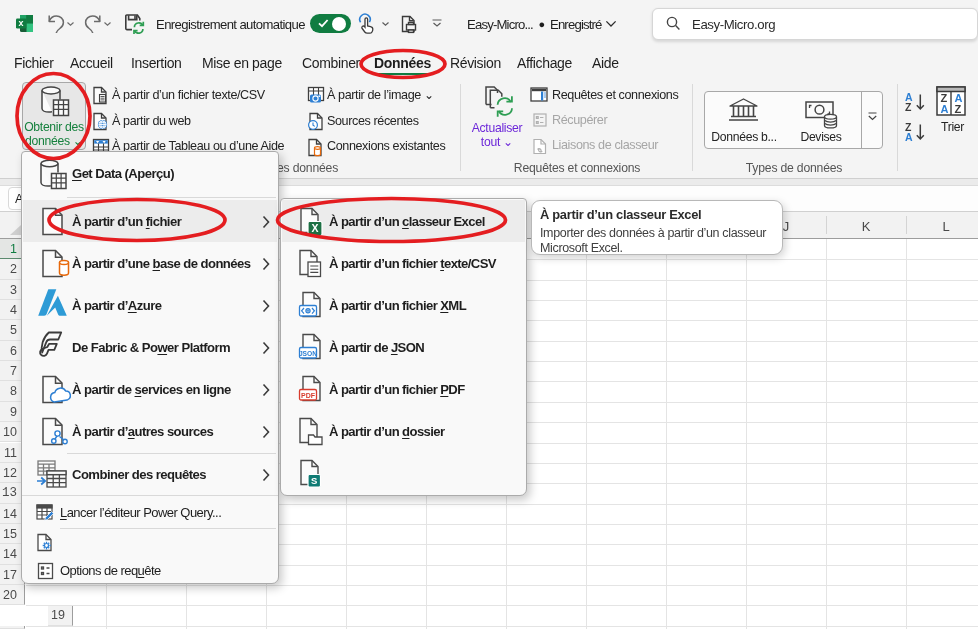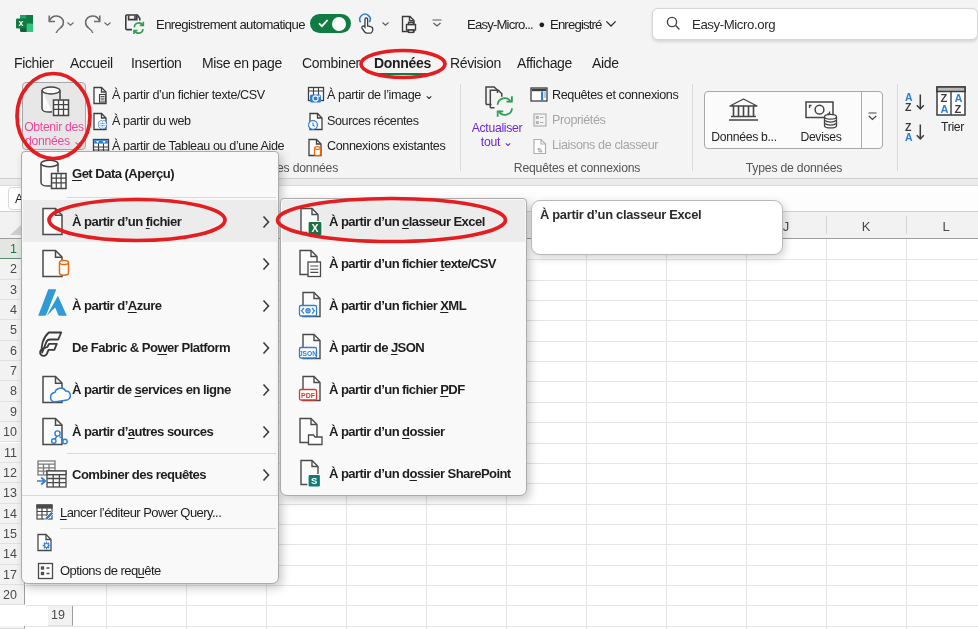--- a/index.html
+++ b/index.html
@@ -130,21 +130,21 @@
   <div class="abs" style="left:22px;top:82px;width:64px;height:68px;background:#e7e7e7;border:1px solid #a8a8a8;border-radius:4px;"></div>
   <svg class="abs" style="left:40px;top:86px" width="30" height="31" viewBox="0 0 30 31" fill="none" stroke="#444" stroke-width="1.5">
     <path d="M2 4.5 v18 c0 2 3 3.6 7 3.6 1 0 2-.1 3-.3" fill="#fbfbfb"></path>
     <ellipse cx="11" cy="4.5" rx="9" ry="3.4" fill="#fbfbfb"></ellipse>
     <path d="M20 4.5 v9"></path>
     <g fill="#fbfbfb">
         <rect x="13.5" y="14" width="15" height="15.5"></rect>
       </g>
     <path d="M13.5 18.7 h15 M13.5 23.4 h15 M18.5 14 v15.5 M23.5 14 v15.5" stroke-width="1.3"></path>
   </svg>
-  <div class="abs" style="left:22px;top:120px;width:64px;text-align:center;font-size:12.2px;letter-spacing:-0.3px;color:#ec4899">Obtenir des<br>données <span style="font-size:12px;letter-spacing:0">⌄</span></div>
+  <div class="abs" style="left:22px;top:120px;width:64px;text-align:center;font-size:12.2px;letter-spacing:-0.3px;color:#15803d">Obtenir des<br>données <span style="font-size:12px;letter-spacing:0">⌄</span></div>
 
   <svg class="abs" style="left:92px;top:86px" width="17" height="19" viewBox="0 0 17 19" fill="none" stroke="#3f3f3f" stroke-width="1.3">
     <path d="M2 17.5 v-16 h7.5 l4.5 4.5 v11.5 z" fill="#fcfcfc"></path>
       <path d="M9.5 1.8 v4.2 h4.2"></path>
     <rect x="7.5" y="8.5" width="6" height="7.5" fill="#fff" stroke-width="1.1"></rect>
       <path d="M8.5 10.5 h4 M8.5 12.2 h4 M8.5 13.9 h4" stroke-width="0.9"></path>
   </svg>
   <div class="rbtext" style="left:112px;top:88px">À partir d’un fichier texte/CSV</div>
   <svg class="abs" style="left:92px;top:112px" width="17" height="19" viewBox="0 0 17 19" fill="none" stroke="#3f3f3f" stroke-width="1.3">
     <path d="M2 17.5 v-16 h7.5 l4.5 4.5 v11.5 z" fill="#fcfcfc"></path>
@@ -210,21 +210,21 @@
     <rect x="11" y="4.5" width="2.2" height="9" fill="#2d7fd3"></rect>
       <path d="M14 6 h2 M14 8 h2 M14 10 h2" stroke="#2d7fd3" stroke-width="0.8"></path>
   </svg>
   <div class="rbtext" style="left:552px;top:88px">Requêtes et connexions</div>
   <svg class="abs" style="left:533px;top:113px" width="14" height="14" viewBox="0 0 14 14" fill="none" stroke="#b0b0b0" stroke-width="1.2">
     <rect x="1" y="1" width="12" height="12"></rect>
       <rect x="3.4" y="3.6" width="1.8" height="1.8"></rect>
       <rect x="3.4" y="8.6" width="1.8" height="1.8"></rect>
       <path d="M7 4.5 h3.4 M7 9.5 h3.4"></path>
   </svg>
-  <div class="rbtext gray" style="left:552px;top:113px">Propriétés</div>
+  <div class="rbtext gray" style="left:552px;top:113px">Récupérer</div>
   <svg class="abs" style="left:532px;top:138px" width="16" height="17" viewBox="0 0 16 17" fill="none" stroke="#b0b0b0" stroke-width="1.2">
     <path d="M2 15.5 v-14 h7 l4.5 4.5 v9.5 z" fill="#fff"></path>
       <path d="M9 1.8 v4.2 h4.2"></path>
     <path d="M5.5 11.5 a2 2 0 1 1 2.8 2.8 M10.2 13.2 a2 2 0 1 1-2.8-2.8"></path>
   </svg>
   <div class="rbtext gray" style="left:552px;top:138px">Liaisons de classeur</div>
   <div class="glabel" style="left:577px;top:161px">Requêtes et connexions</div>
   <div class="vsep" style="left:692px"></div>
 
   <div class="abs" style="left:704px;top:91px;width:179px;height:58px;background:#fbfbfb;border:1px solid #a8a8a8;border-radius:4px"></div>
@@ -312,21 +312,21 @@
   <div class="rh" style="top:40.70px;height:20.35px;line-height:20.35px;">3</div>
   <div class="rh" style="top:61.05px;height:20.35px;line-height:20.35px;">4</div>
   <div class="rh" style="top:81.40px;height:20.35px;line-height:20.35px;">5</div>
   <div class="rh" style="top:101.75px;height:20.35px;line-height:20.35px;">6</div>
   <div class="rh" style="top:122.10px;height:20.35px;line-height:20.35px;">7</div>
   <div class="rh" style="top:142.45px;height:20.35px;line-height:20.35px;">8</div>
   <div class="rh" style="top:162.80px;height:20.35px;line-height:20.35px;">9</div>
   <div class="rh" style="top:183.15px;height:20.35px;line-height:20.35px;">10</div>
   <div class="rh" style="top:203.50px;height:20.35px;line-height:20.35px;">11</div>
   <div class="rh" style="top:223.85px;height:20.35px;line-height:20.35px;">12</div>
-  <div class="rh" style="top:244.20px;height:20.35px;line-height:20.35px;">13</div>
+  <div class="rh" style="top:244.20px;height:20.35px;line-height:20.35px;font-family:Liberation Mono, monospace;">13</div>
   <div class="rh" style="top:264.55px;height:20.35px;line-height:20.35px;">14</div>
   <div class="rh" style="top:284.90px;height:20.35px;line-height:20.35px;">15</div>
   <div class="rh" style="top:305.25px;height:20.35px;line-height:20.35px;">14</div>
   <div class="rh" style="top:325.60px;height:20.35px;line-height:20.35px;">17</div>
   <div class="rh" style="top:345.95px;height:20.35px;line-height:20.35px;">20</div>
   <div class="rh" style="top:366.30px;height:20.35px;line-height:20.35px;margin-left:48px;">19</div>
   <div class="rh" style="top:386.65px;height:3.35px;overflow:hidden">
       <span style="display:block;line-height:20.35px">20</span>
     </div>
   <div class="gv" style="left:106px"></div>
@@ -383,20 +383,21 @@
     </svg>
 
   <svg class="abs" style="left:19px;top:97px" width="30" height="29" viewBox="0 0 30 29" fill="none">
     <path d="M2 27.5 v-26 h12.5 l6.5 6.5 v19.5 z" fill="#fbfbfb" stroke="#4a4a4a" stroke-width="1.5"></path>
       <path d="M14.5 1.8 v6.4 h6.4" fill="none" stroke="#4a4a4a" stroke-width="1.5"></path>
     <g stroke="#e8690b" stroke-width="1.5">
         <path d="M18.5 13.5 v10.5 c0 1.2 2 2.2 4.5 2.2 s4.5-1 4.5-2.2 V13.5" fill="#fff"></path>
         <ellipse cx="23" cy="13.5" rx="4.5" ry="2" fill="#fff"></ellipse>
       </g>
   </svg>
+  <div class="mtext" style="top:103.5px">À partir d’une <u>b</u>ase de données</div>
   <svg class="marrow" style="top:105px" width="8" height="14" viewBox="0 0 8 14" fill="none" stroke="#3b3b3b" stroke-width="1.6">
       <path d="M1.5 1.5 L6.5 7 L1.5 12.5"></path>
     </svg>
 
   <svg class="abs" style="left:15px;top:136px" width="31" height="29" viewBox="0 0 31 29">
     <path d="M11.3 1.2 h8 L9.6 26.1 c-.4 1-1.3 1.7-2.4 1.7 H1.2 Z" fill="#2e9bd6"></path>
     <path d="M20.9 7.8 L29.8 27.8 h-6.4 c-1 0-2-.6-2.4-1.6 l-2.8-6.6 -8.4 8.2 Z" fill="#2e9bd6"></path>
   </svg>
   <div class="mtext" style="top:145.5px">À partir d’<u>A</u>zure</div>
   <svg class="marrow" style="top:147px" width="8" height="14" viewBox="0 0 8 14" fill="none" stroke="#3b3b3b" stroke-width="1.6">
@@ -539,23 +540,23 @@
     <path d="M10.5 27.5 v-9.5 h5 l1.5 2 h7 v7.5 z" fill="#fff" stroke-width="1.3"></path>
   </svg>
   <div class="smtext" style="top:224.5px">À partir d’un <u>d</u>ossier</div>
 
   <svg class="abs" style="left:17px;top:260px" width="27" height="29" viewBox="0 0 27 29" fill="none">
     <path d="M3 25.5 v-24 h11 l6 6 v18 z" fill="#fbfbfb" stroke="#4a4a4a" stroke-width="1.4"></path>
       <path d="M14 1.8 v5.7 h5.7" stroke="#4a4a4a" stroke-width="1.4"></path>
     <rect x="10" y="15.5" width="12.5" height="12.5" rx="1.5" fill="#0f7b74" stroke="#fff" stroke-width="1.2"></rect>
     <text x="16.2" y="25.3" font-size="9.5" font-weight="bold" fill="#fff" text-anchor="middle" font-family="Liberation Sans">S</text>
   </svg>
-  <div class="smtext" style="top:266.5px">À partir d’un d<u>o</u>ssier SharePoint</div>
 </div>
 <div class="abs" id="tooltip">
   <div class="abs" style="left:8px;top:6px;font-size:12.9px;font-weight:700;letter-spacing:-0.3px;color:#2b2b2b">À partir d’un classeur Excel</div>
+  <div class="abs" style="left:8px;top:25px;font-size:12.5px;color:#404040;line-height:14.6px;letter-spacing:-0.35px;white-space:nowrap">Importer des données à partir d’un classeur<br>Microsoft Excel.</div>
 </div>
 <svg class="abs" id="annot" width="978" height="629" viewBox="0 0 978 629" style="left:0;top:0;z-index:30;pointer-events:none" fill="none" stroke="#e41d20" stroke-width="3.7">
   <ellipse cx="403" cy="64" rx="42" ry="13.5"></ellipse>
   <ellipse cx="53.5" cy="116" rx="36.5" ry="42.5"></ellipse>
   <ellipse cx="137" cy="220" rx="88" ry="20.5"></ellipse>
   <ellipse cx="391.5" cy="220" rx="114" ry="21.5"></ellipse>
 </svg>
 
 </body></html>

